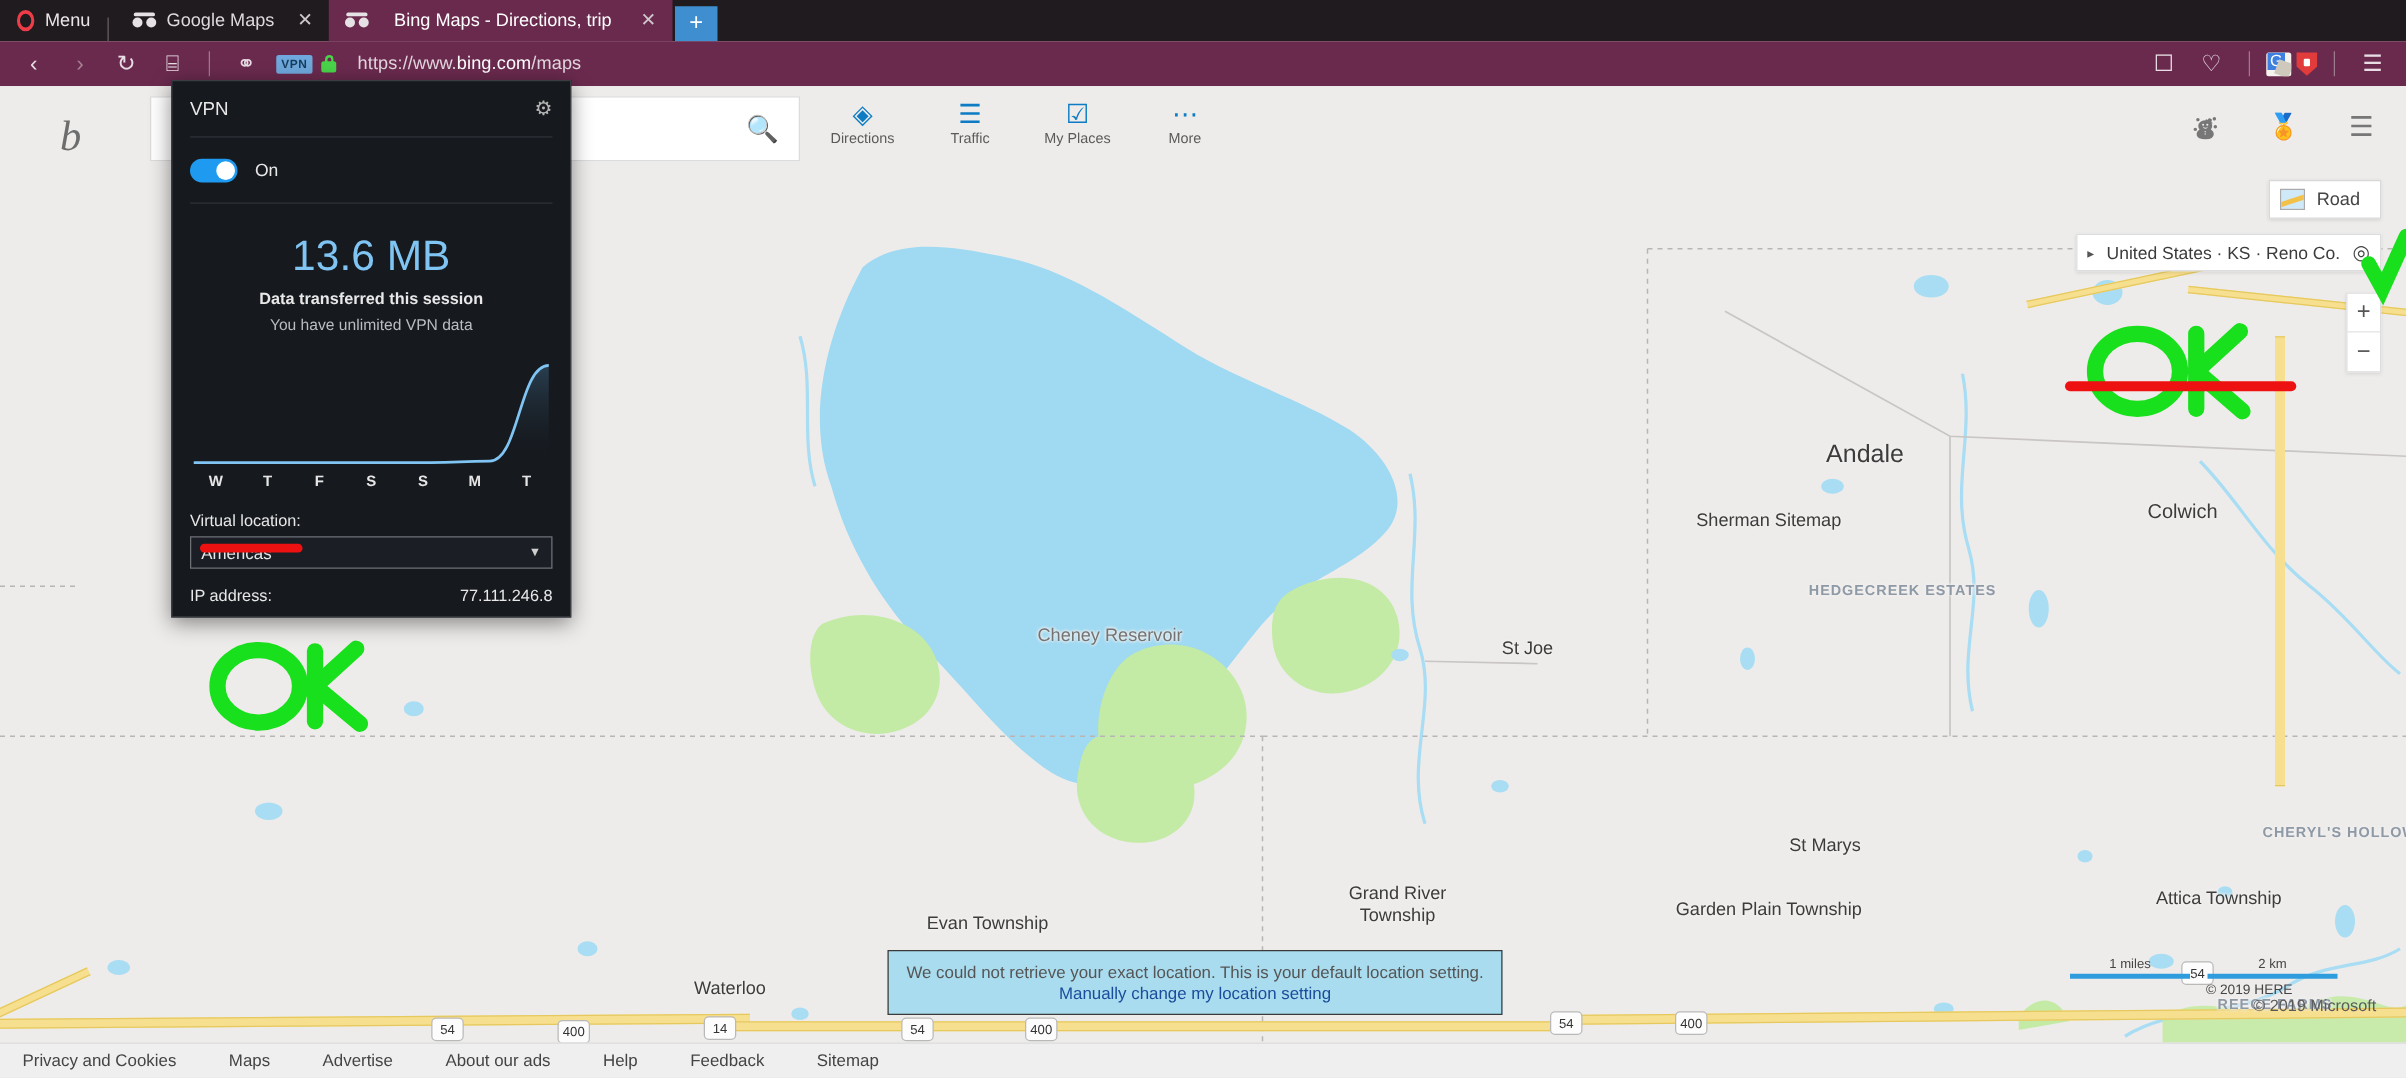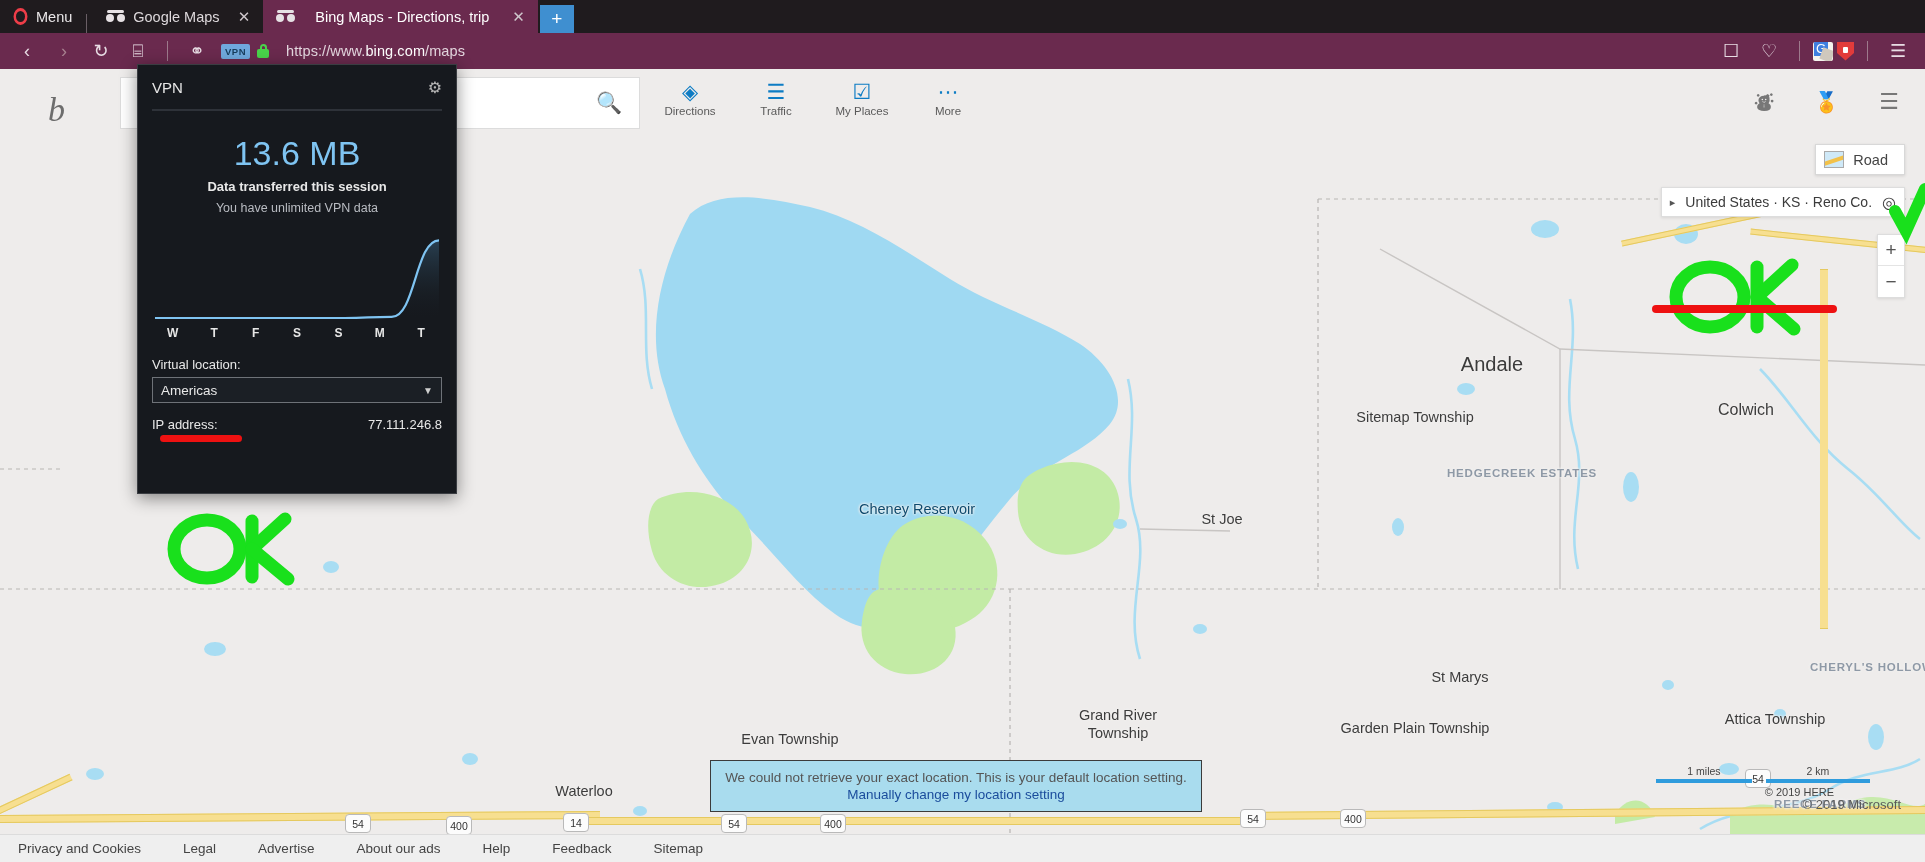--- a/index.html
+++ b/index.html
@@ -100,21 +100,21 @@
   .gmaps-ico::before{content:"G";position:absolute;left:1px;top:0px;font-size:13px;color:#fff;background:#3f7fe0;padding:0 2px;line-height:14px;}
   .gmaps-ico::after{content:"";position:absolute;right:0;bottom:0;width:12px;height:12px;background:#cfc8bd;transform:rotate(20deg);}
 
   
   .page { position: absolute; top: 69px; left: 0; width: 1925px; height: 793px; background:#f0eeed; }
   .map { position:absolute; inset:0 0 22px 0; background:#eeeceb; overflow:hidden; }
   .map-label {
     position:absolute; color:#3c3c3c; font-size:14.5px; white-space:nowrap;
     text-shadow: 0 0 3px #f2f0ef, 0 0 3px #f2f0ef, 0 0 2px #f2f0ef;
   }
-  .map-label.water-lbl { color:#0c4a6e;margin-left:29px; }
+  .map-label.water-lbl { color:#737373; }
   .map-label.estate {
     color:#8e99a6; font-size:11.5px; font-weight:bold; letter-spacing:.8px; text-align:center;
   }
   .map-label.center { text-align:center; }
   .road {
     position:absolute; background:#f7df90; border-top:1px solid #e5c95f; border-bottom:1px solid #e5c95f;
   }
   .shield {
     position:absolute; width:26px; height:19px; background:#fcfcfc; border:1px solid #b9b9b9;
     border-radius:4px; font-size:10.5px; color:#333; display:flex; align-items:center; justify-content:center;
@@ -359,21 +359,21 @@
       <div class="shield" style="left:721px; top:745px;">54</div>
       <div class="shield" style="left:820px; top:745px;">400</div>
       <div class="shield" style="left:1240px; top:740px;">54</div>
       <div class="shield" style="left:1340px; top:740px;">400</div>
       <div class="shield" style="left:1745px; top:700px;">54</div>
 
       <div class="map-label water-lbl" style="left:888px; top:440px; transform:translate(-50%,-50%)">Cheney Reservoir</div>
       <div class="map-label" style="left:1222px; top:450px; transform:translate(-50%,-50%)">St Joe</div>
       <div class="map-label" style="left:1492px; top:295px; transform:translate(-50%,-50%); font-size:20px;">Andale</div>
       <div class="map-label" style="left:1746px; top:341px; transform:translate(-50%,-50%); font-size:16px;">Colwich</div>
-      <div class="map-label" style="left:1415px; top:348px; transform:translate(-50%,-50%)">Sitemap Township</div>
+      <div class="map-label" style="left:1415px; top:348px; transform:translate(-50%,-50%)">Sherman Sitemap</div>
       <div class="map-label estate" style="left:1507px; top:404px; transform:translate(-50%,-50%); width:120px; line-height:1.25;">HEDGECREEK ESTATES</div>
       <div class="map-label" style="left:1460px; top:608px; transform:translate(-50%,-50%)">St Marys</div>
       <div class="map-label estate" style="left:1865px; top:598px; transform:translate(-50%,-50%); width:110px; line-height:1.25;">CHERYL'S HOLLOW</div>
       <div class="map-label" style="left:1415px; top:659px; transform:translate(-50%,-50%)">Garden Plain Township</div>
       <div class="map-label center" style="left:1775px; top:650px; transform:translate(-50%,-50%); width:110px; line-height:1.25; white-space:normal;">Attica Township</div>
       <div class="map-label center" style="left:1118px; top:655px; transform:translate(-50%,-50%); width:120px; line-height:1.25; white-space:normal;">Grand River Township</div>
       <div class="map-label" style="left:790px; top:670px; transform:translate(-50%,-50%)">Evan Township</div>
       <div class="map-label estate" style="left:1820px; top:735px; transform:translate(-50%,-50%); width:130px;">REECE FARMS</div>
       <div class="map-label" style="left:584px; top:722px; transform:translate(-50%,-50%)">Waterloo</div>
 
@@ -458,35 +458,41 @@
         <g stroke="#19e01c" stroke-width="12" fill="none" stroke-linecap="round">
           <path d="M1895 142 L1906 162 L1925 120"></path>
         </g>
 
         <rect x="1652" y="236" width="185" height="8" rx="4" fill="#ee1111"></rect>
       </svg>
     </div>
 
     <div class="footer">
       <span>Privacy and Cookies</span>
-      <span>Legal</span>
+      <span>Maps</span>
       <span>Advertise</span>
       <span>About our ads</span>
       <span>Help</span>
       <span>Feedback</span>
       <span>Sitemap</span>
     </div>
   </div>
 
   <div class="vpn-panel">
     <div class="vpn-head">
       <span>VPN</span>
       <span class="vpn-gear">⚙</span>
     </div>
     <div class="vpn-rule"></div>
+    <div class="vpn-toggle-row">
+      <span class="toggle">
+          <i class="knob"></i>
+        </span>
+      <span class="toggle-label">On</span>
+    </div>
     <div class="vpn-rule"></div>
 
     <div class="vpn-stats">
       <div class="vpn-amount">13.6 MB</div>
       <div class="vpn-sub">Data transferred this session</div>
       <div class="vpn-note">You have unlimited VPN data</div>
     </div>
 
     <div class="vpn-chart">
       <svg viewBox="0 0 292 92" preserveAspectRatio="none">

